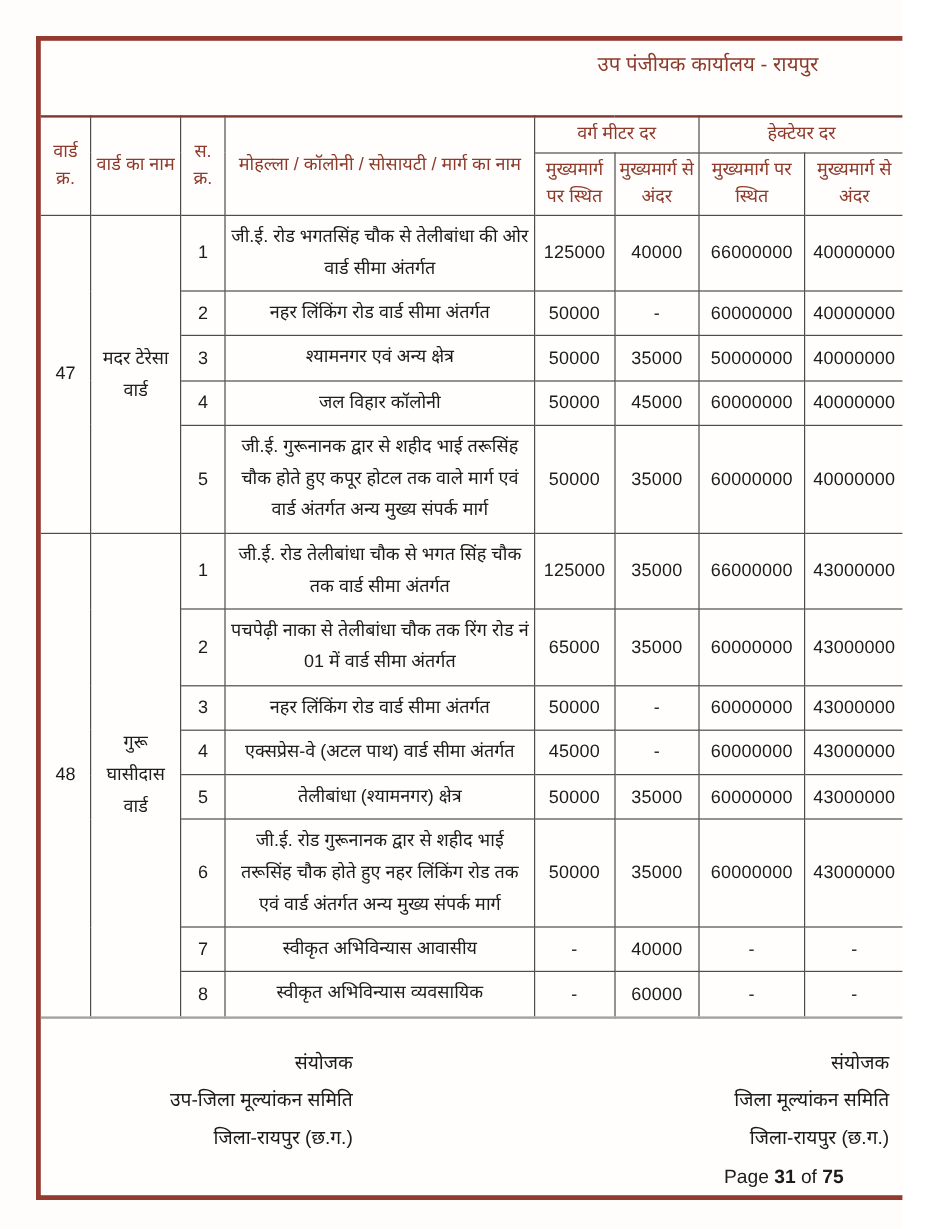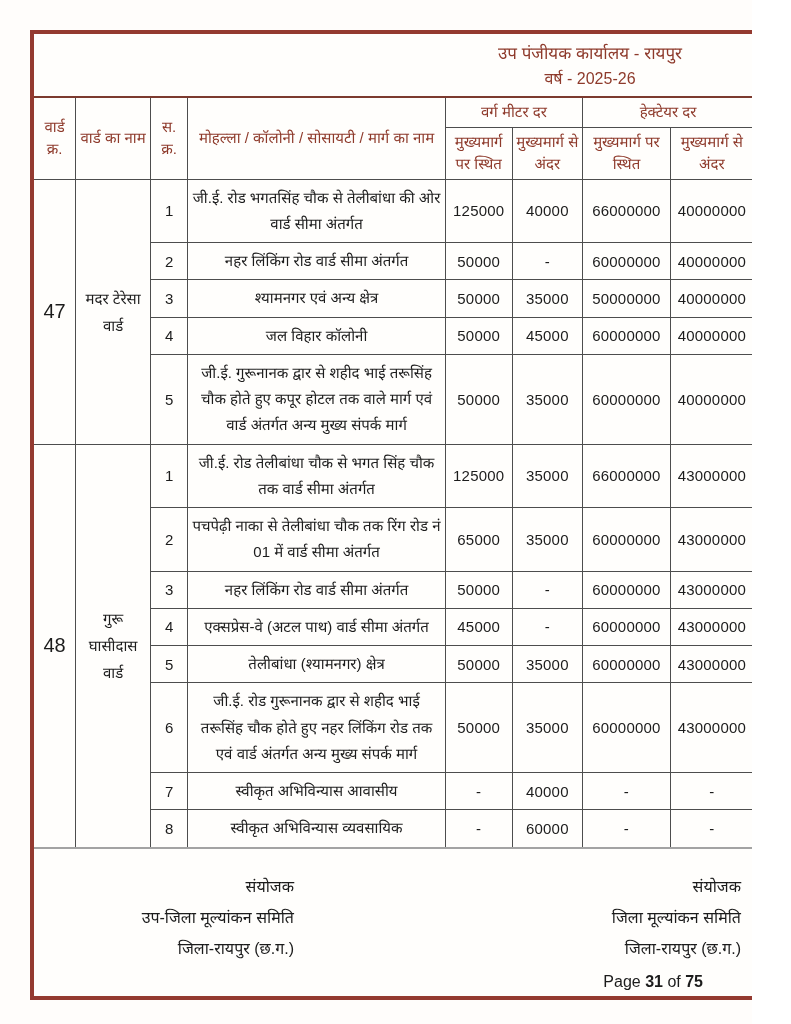--- a/index.html
+++ b/index.html
@@ -50,21 +50,21 @@
   table.rates thead tr:first-child th{border-top:none;}
   table.rates thead th{
     color:var(--head);
     font-weight:normal;
     line-height:1.5;
     padding:3px 2px;
   }
   th.group-head{padding:2px;}
   td.sn{font-size:15px;}
   td.locality{line-height:1.75;padding:6px 6px;margin-left:48px;}
-  td.wardno{font-size:20px;}
+  td.wardno{font-size:15px;}
   td.wardname{line-height:1.8;}
   td.num{letter-spacing:0.2px;}
   
   .footer{
     display:flex;justify-content:space-between;
     padding:22px 12px 0 10px;
   }
   .sig{
     width:250px;text-align:right;font-size:16px;line-height:1.95;
   }
@@ -74,21 +74,20 @@
   .page-label b{font-weight:bold;}
 </style>
 </head>
 <body>
 
 <div class="page">
   <div class="frame">
 
     <div class="title-block">
       <div class="title-line1">उप पंजीयक कार्यालय - रायपुर</div>
-      <div class="title-line2">वर्ष - 2025-26</div>
     </div>
 
     <table class="rates">
       <colgroup>
         <col style="width:5.8%">
         <col style="width:10.4%">
         <col style="width:5.2%">
         <col style="width:35.8%">
         <col style="width:9.3%">
         <col style="width:9.8%">

